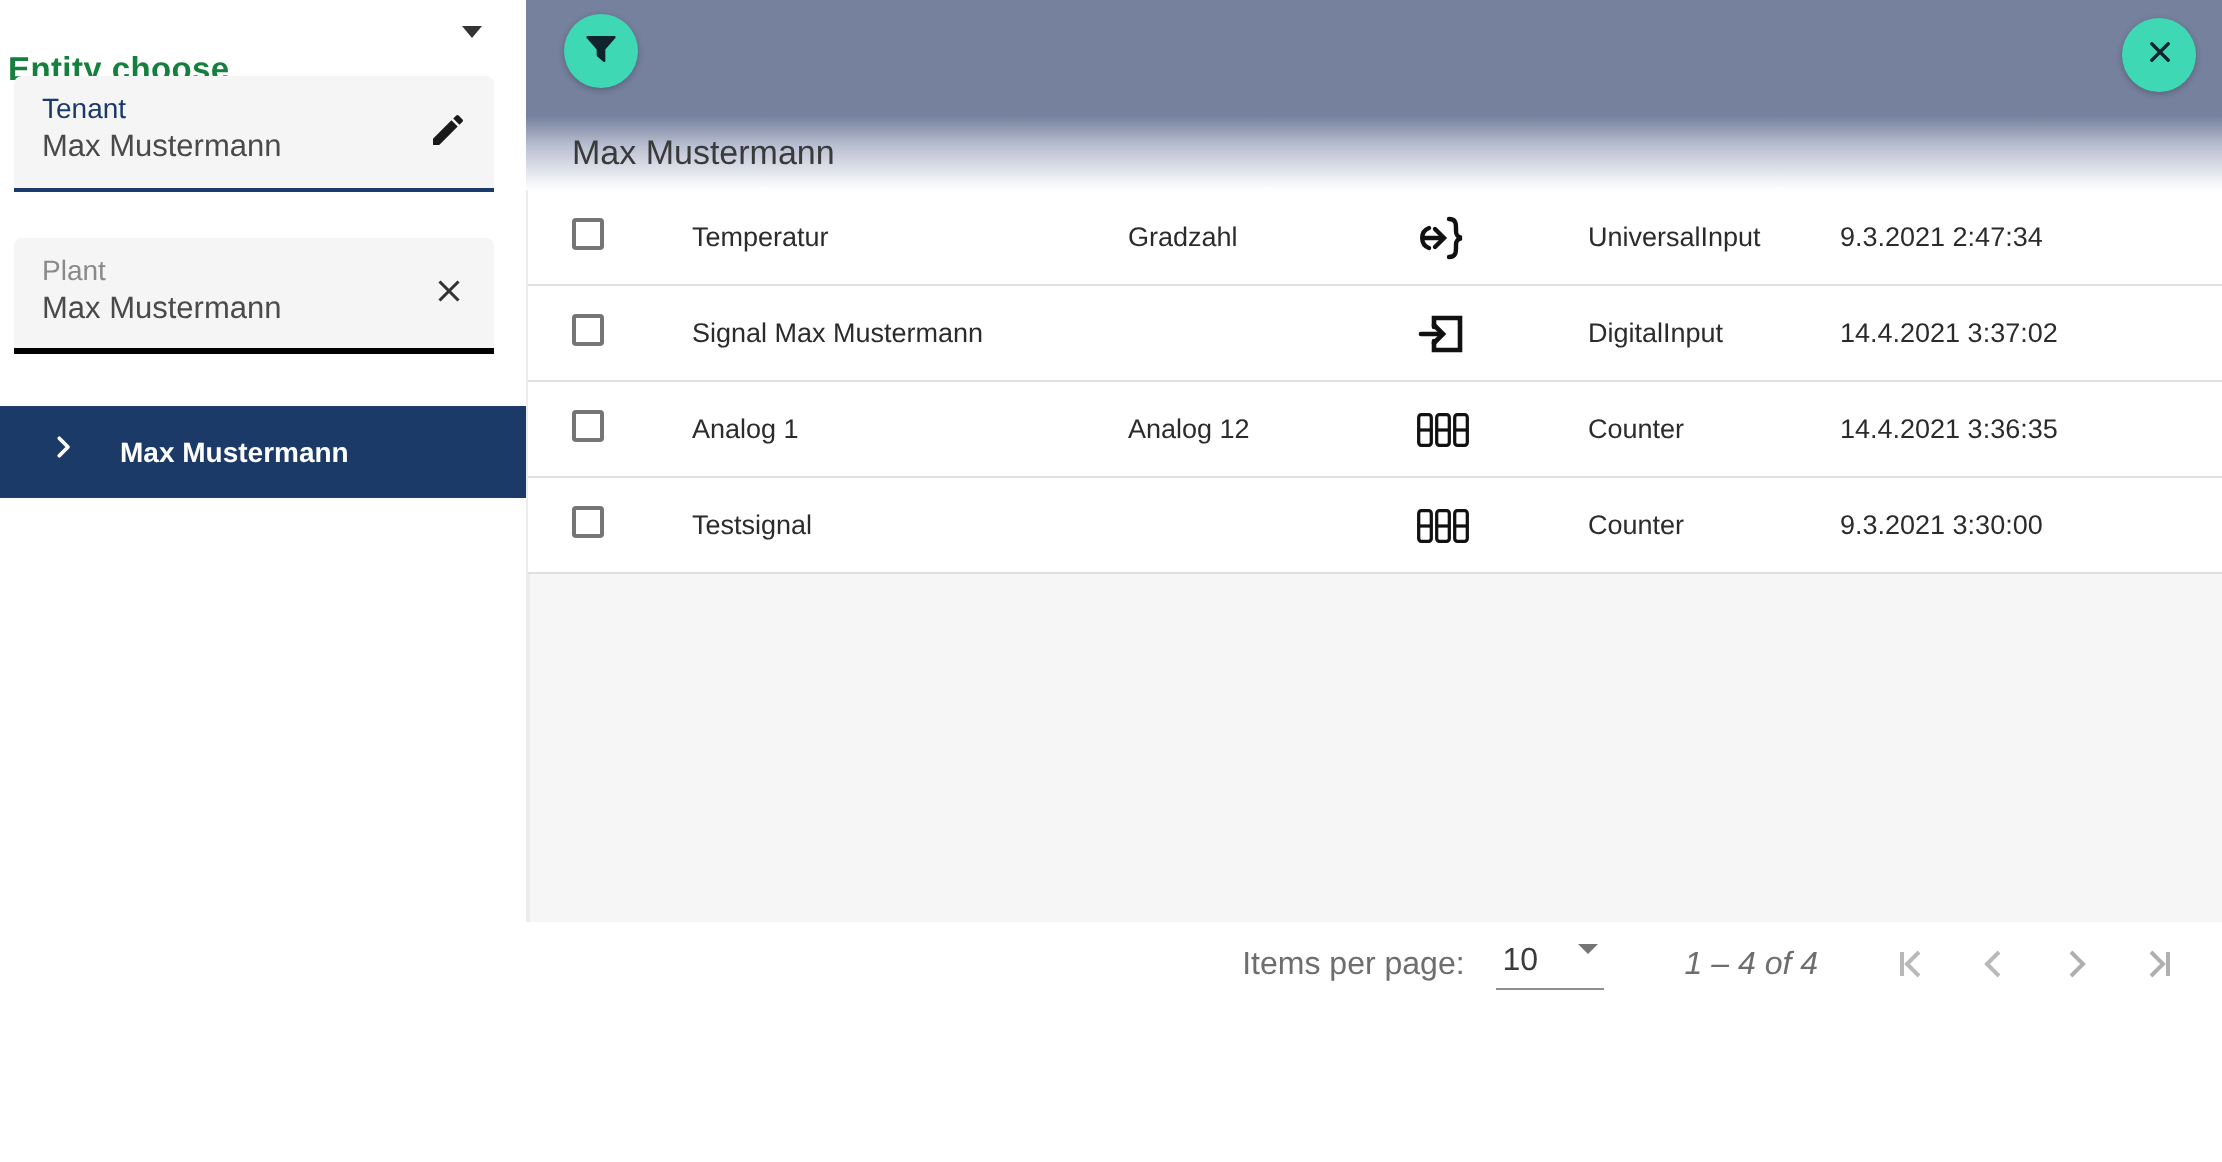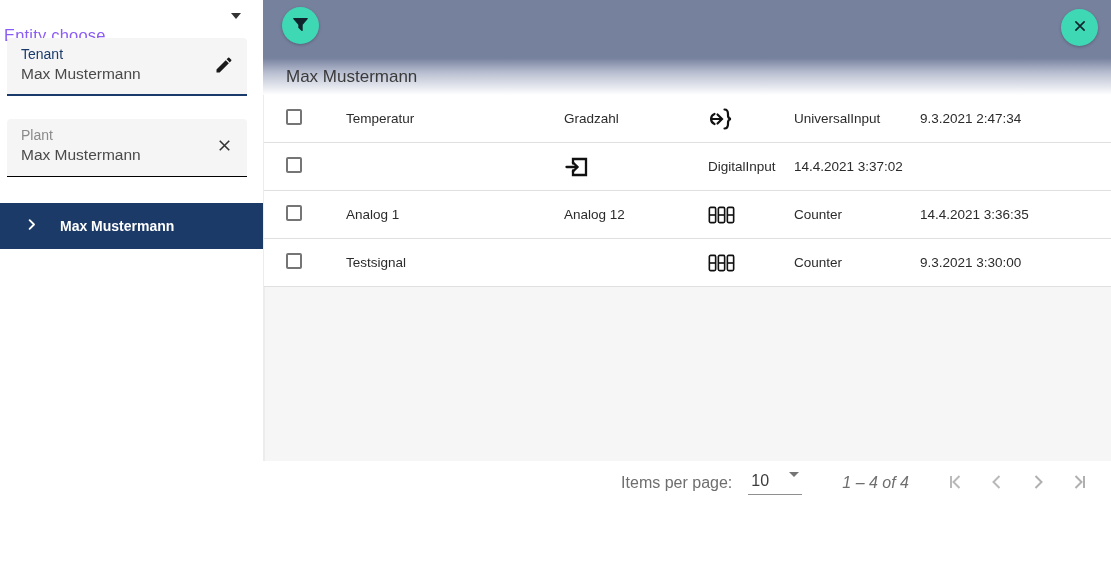--- a/index.html
+++ b/index.html
@@ -3,25 +3,25 @@
 <meta charset="utf-8">
 <style>
   * { margin:0; padding:0; box-sizing:border-box; }
   html,body { background:#fff; }
   body { font-family:"Liberation Sans", sans-serif; }
   .app { position:relative; width:1111px; height:581px; background:#fff; overflow:hidden; }
 
   
   .sidebar { position:absolute; left:0; top:0; width:263px; height:581px; background:#fff; }
   .sidebar-head { display:flex; align-items:center; justify-content:space-between; padding:5px 22px 0 4px; height:26px; }
-  .sidebar-title { font-size:16.5px; font-weight:normal; color:#8b5cf6; letter-spacing:.2px;margin-top:40px; }
+  .sidebar-title { font-size:16.5px; font-weight:bold; color:#15803d; letter-spacing:.2px;margin-top:40px; }
   .caret-down { width:0; height:0; border-left:5px solid transparent; border-right:5px solid transparent; border-top:6px solid #333; cursor:pointer; }
   .field { position:relative; margin:12px 16px 0 7px; width:240px; height:58px; background:#f5f5f5; border-radius:4px 4px 0 0; padding:8px 44px 6px 14px; }
   .field-tenant { border-bottom:2px solid #1A3A6B; }
-  .field-plant  { margin-top:23px; border-bottom:1px solid #000000; }
+  .field-plant  { margin-top:23px; border-bottom:3px solid #000000; }
   .field-label { font-size:14px; }
   .field-tenant .field-label { color:#1A3A6B; }
   .field-plant  .field-label { color:#8a8a8a; }
   .field-value { font-size:15.5px; color:#4a4a4a; margin-top:3px; white-space:nowrap; }
   .field-btn { position:absolute; right:10px; top:15px; width:26px; height:26px; border:none; background:none; cursor:pointer; display:flex; align-items:center; justify-content:center; }
   .tree-item { margin-top:26px; height:46px; background:#1C3A68; display:flex; align-items:center; padding-left:24px; gap:21px; cursor:pointer; }
   .tree-item-label { color:#fff; font-weight:bold; font-size:14px; }
 
   
   .panel { position:absolute; left:263px; top:0; width:848px; height:581px; }
@@ -133,20 +133,21 @@
             <path d="M3.5 13h9.5"></path>
             <path d="M9.5 8.5 14 13l-4.5 4.5"></path>
           </svg>
         </span>
         <span>UniversalInput</span>
         <span>9.3.2021 2:47:34</span>
       </div>
 
       <div class="trow">
         <span><input type="checkbox" class="cb" style=""></span>
+        <span>Signal Max Mustermann</span>
         <span></span>
         <span class="cell-icon">
           <svg viewBox="0 0 26 26" width="26" height="26" fill="none" stroke="#111" stroke-width="2.3" stroke-linecap="round">
             <path d="M9 9.5V5h13v16H9v-4.5"></path>
             <path d="M2.5 13h10.5"></path>
             <path d="M9 8.5 13.5 13 9 17.5"></path>
           </svg>
         </span>
         <span>DigitalInput</span>
         <span>14.4.2021 3:37:02</span>

